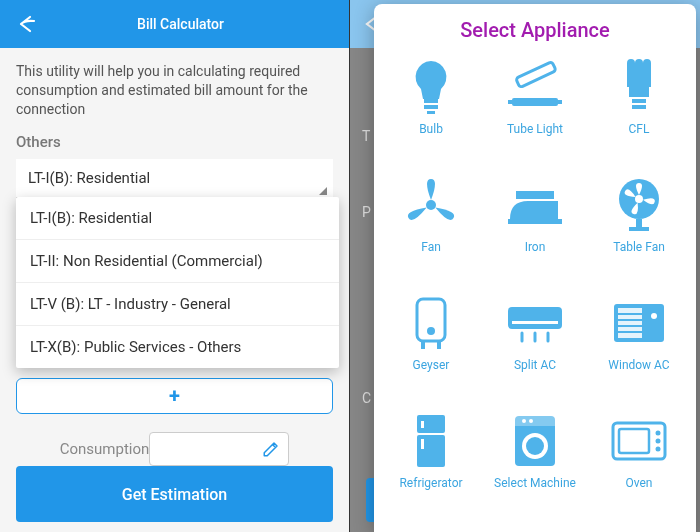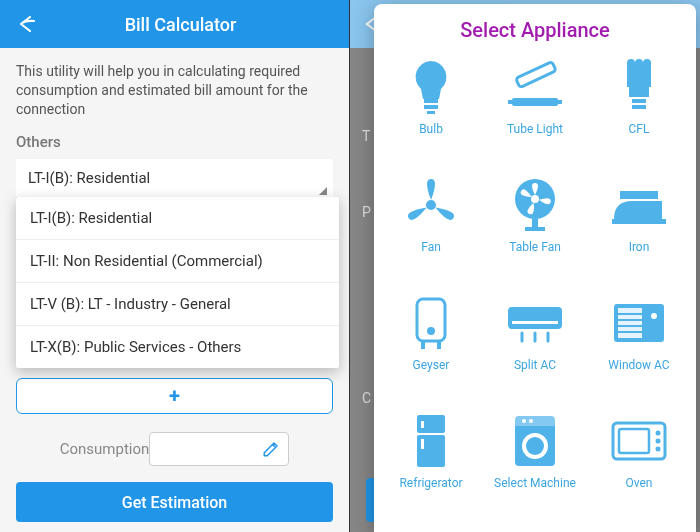--- a/index.html
+++ b/index.html
@@ -3,21 +3,21 @@
 <meta charset="utf-8">
 <style>
 * { margin: 0; padding: 0; box-sizing: border-box; font-family: -apple-system, BlinkMacSystemFont, 'Segoe UI', Roboto, Arial, sans-serif; }
 body { width: 700px; height: 532px; display: flex; background: #000; }
 .screen { width: 350px; height: 532px; background: #f5f5f5; position: relative; overflow: hidden; }
 .screen-left { border-right: 1px solid #333; }
 
 
 .header { height: 48px; background: #2196e8; display: flex; align-items: center; padding: 0 12px; color: #fff; }
 .back-btn { width: 32px; height: 32px; display: flex; align-items: center; justify-content: center; cursor: pointer; }
-.header-title { flex: 1; text-align: center; font-size: 18px; font-weight: 500; margin-left: -20px; }
+.header-title { flex: 1; text-align: center; font-size: 14px; font-weight: 500; margin-left: -20px; }
 
 
 .body-left { padding: 14px 16px; }
 .intro { color: #555; font-size: 14px; line-height: 1.35; margin-bottom: 14px; }
 .section-label { color: #777; font-size: 15px; font-weight: 500; margin-bottom: 8px; }
 
 .select-wrap { position: relative; margin-bottom: 6px; }
 .select-display { background: #fff; border-bottom: 1px solid #ccc; padding: 10px 24px 10px 12px; font-size: 15px; color: #333; position: relative; cursor: pointer; }
 .select-display::after { content: ''; position: absolute; right: 6px; bottom: 2px; width: 0; height: 0; border-left: 8px solid transparent; border-bottom: 8px solid #888; }
 
@@ -29,21 +29,21 @@
 
 .spacer { height: 148px; }
 
 .add-btn { width: 100%; height: 36px; border: 1px solid #2196e8; border-radius: 6px; background: #fff; color: #2196e8; font-size: 20px; font-weight: 700; display: flex; align-items: center; justify-content: center; cursor: pointer; margin-top: 8px; }
 
 .consumption-row { display: flex; align-items: center; justify-content: center; margin-top: 18px; }
 .consumption-label { color: #888; font-size: 15px; }
 .consumption-input { width: 140px; height: 34px; border: 1px solid #ccc; border-radius: 4px; background: #fff; display: flex; align-items: center; justify-content: flex-end; padding-right: 8px; cursor: text; }
 .pencil { color: #2196e8; }
 
-.estimate-btn { position: absolute; bottom: 10px; left: 16px; right: 16px; height: 40px; background: #2196e8; color: #fff; border: none; border-radius: 4px; font-size: 16px; font-weight: 500; cursor: pointer; }
+.estimate-btn { position: absolute; bottom: 10px; left: 16px; right: 16px; height: 56px; background: #2196e8; color: #fff; border: none; border-radius: 4px; font-size: 16px; font-weight: 500; cursor: pointer; }
 
 
 .screen-right { background: #f5f5f5; }
 .dim-header { height: 48px; background: #2196e8; opacity: 0.5; display: flex; align-items: center; padding: 0 12px; }
 .dim-body { position: absolute; top: 48px; left: 0; right: 0; bottom: 0; background: rgba(0,0,0,0.45); }
 .dim-label { color: #ddd; font-size: 14px; padding: 10px 12px; }
 .dim-btn { position: absolute; bottom: 10px; left: 16px; right: 16px; height: 44px; background: #2196e8; border-radius: 4px; }
 
 .modal { position: absolute; top: 4px; left: 24px; right: 4px; bottom: 0; background: #fff; border-radius: 8px 8px 0 0; box-shadow: 0 4px 20px rgba(0,0,0,0.3); padding: 14px 6px 0 6px; }
 .modal-title { text-align: center; color: #a21caf; font-size: 20px; font-weight: 500; margin-bottom: 16px; }
@@ -161,47 +161,47 @@
               <path d="M28 23 Q20 2 28 2 Q36 2 28 23 Z" fill="#4fb3ea"></path>
               <path d="M28 23 Q20 2 28 2 Q36 2 28 23 Z" fill="#4fb3ea" transform="rotate(120 28 28)"></path>
               <path d="M28 23 Q20 2 28 2 Q36 2 28 23 Z" fill="#4fb3ea" transform="rotate(240 28 28)"></path>
             </svg>
         </div>
         <div class="appliance-label">Fan</div>
       </div>
 
       <div class="appliance">
         <div class="icon-box">
+          <svg width="58" height="44" viewBox="0 0 58 44">
+              <path d="M10 8 L48 8 L48 16 L10 16 Z" fill="#4fb3ea"></path>
+              <path d="M4 36 Q4 18 22 18 L52 18 L52 36 Z" fill="#4fb3ea"></path>
+              <rect x="2" y="36" width="54" height="5" fill="#4fb3ea"></rect>
+            </svg>
+        </div>
+        <div class="appliance-label">Iron</div>
+      </div>
+
+      <div class="appliance">
+        <div class="icon-box">
           <svg width="52" height="56" viewBox="0 0 52 56">
               <circle cx="26" cy="22" r="20" fill="#4fb3ea"></circle>
               <circle cx="26" cy="22" r="4" fill="#fff"></circle>
               <path d="M26 18 Q20 6 26 6 Q32 6 26 18 Z" fill="#fff"></path>
               <path d="M26 18 Q20 6 26 6 Q32 6 26 18 Z" fill="#fff" transform="rotate(100 26 22)"></path>
               <path d="M26 18 Q20 6 26 6 Q32 6 26 18 Z" fill="#fff" transform="rotate(200 26 22)"></path>
               <path d="M26 18 Q20 6 26 6 Q32 6 26 18 Z" fill="#fff" transform="rotate(300 26 22)"></path>
               <rect x="23" y="42" width="6" height="8" fill="#4fb3ea"></rect>
               <rect x="16" y="50" width="20" height="4" fill="#4fb3ea"></rect>
             </svg>
         </div>
         <div class="appliance-label">Table Fan</div>
       </div>
 
       <div class="appliance">
         <div class="icon-box">
-          <svg width="58" height="44" viewBox="0 0 58 44">
-              <path d="M10 8 L48 8 L48 16 L10 16 Z" fill="#4fb3ea"></path>
-              <path d="M4 36 Q4 18 22 18 L52 18 L52 36 Z" fill="#4fb3ea"></path>
-              <rect x="2" y="36" width="54" height="5" fill="#4fb3ea"></rect>
-            </svg>
-        </div>
-        <div class="appliance-label">Iron</div>
-      </div>
-
-      <div class="appliance">
-        <div class="icon-box">
           <svg width="40" height="56" viewBox="0 0 40 56">
               <rect x="6" y="4" width="28" height="42" rx="6" fill="none" stroke="#4fb3ea" stroke-width="3"></rect>
               <circle cx="20" cy="36" r="4" fill="#4fb3ea"></circle>
               <rect x="10" y="46" width="4" height="8" fill="#4fb3ea"></rect>
               <rect x="26" y="46" width="4" height="8" fill="#4fb3ea"></rect>
             </svg>
         </div>
         <div class="appliance-label">Geyser</div>
       </div>
 

